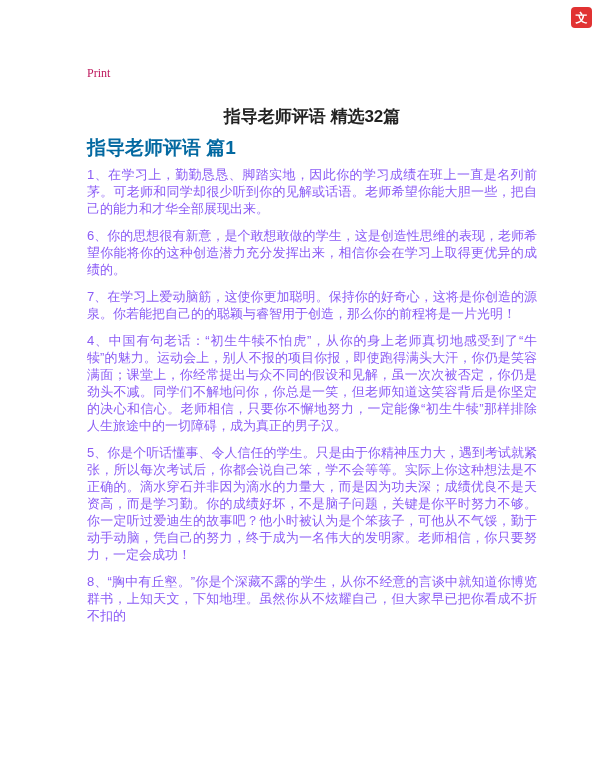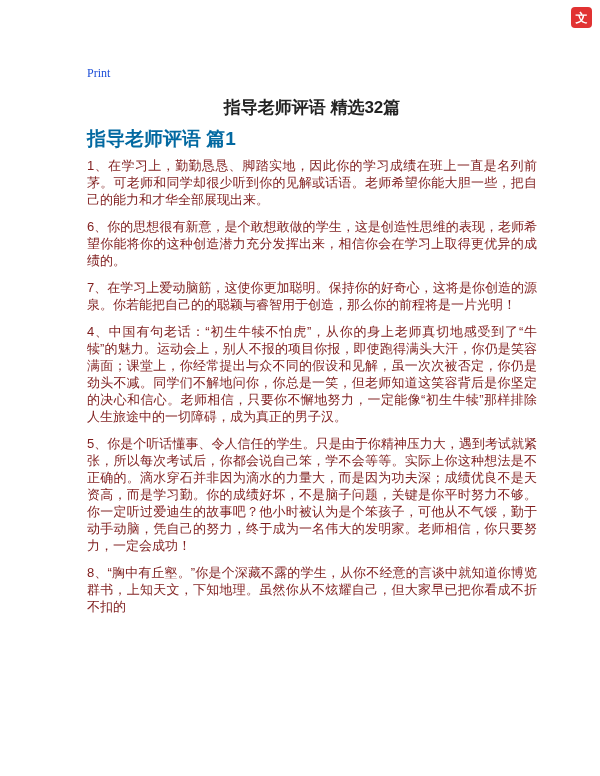--- a/index.html
+++ b/index.html
@@ -15,21 +15,21 @@
     overflow: hidden;
     font-family: "Liberation Sans", sans-serif;
     color: #333333;
   }
   .print-label {
     position: absolute;
     left: 87px;
     top: 66px;
     font-family: "Liberation Serif", serif;
     font-size: 12px;
-    color: #1d4ed8;
+    color: #be185d;
     cursor: pointer;
   }
   .logo-badge {
     position: absolute;
     top: 7px;
     right: 8px;
     width: 21px;
     height: 21px;
     background: #e13232;
     border-radius: 4px;
@@ -41,21 +41,21 @@
   .logo-badge .glyph {
     color: #ffffff;
     font-size: 12px;
     font-weight: bold;
     line-height: 1;
   }
   .content {
     padding: 0 63px 0 87px;
   }
   .title {
-    margin: 3px;
+    margin: 12px;
     padding-top: 95px;
     font-size: 17px;
     line-height: 20px;
     font-weight: bold;
     text-align: center;
     color: #222222;
   }
   .subtitle {
     margin: 18px 0 0 0;
     font-size: 13px;
@@ -67,21 +67,21 @@
     font-size: 19px;
     line-height: 16px;
     font-weight: bold;
     color: #0369a1;
   }
   .para {
     margin: 10px 0 0 0;
     font-size: 13px;
     line-height: 17px;
     text-align: justify;
-    color: #7f1d1d;
+    color: #8b5cf6;
   }
 </style>
 </head>
 <body>
 
 <div class="page">
 
   <span class="print-label">Print</span>
 
   <div class="logo-badge">

